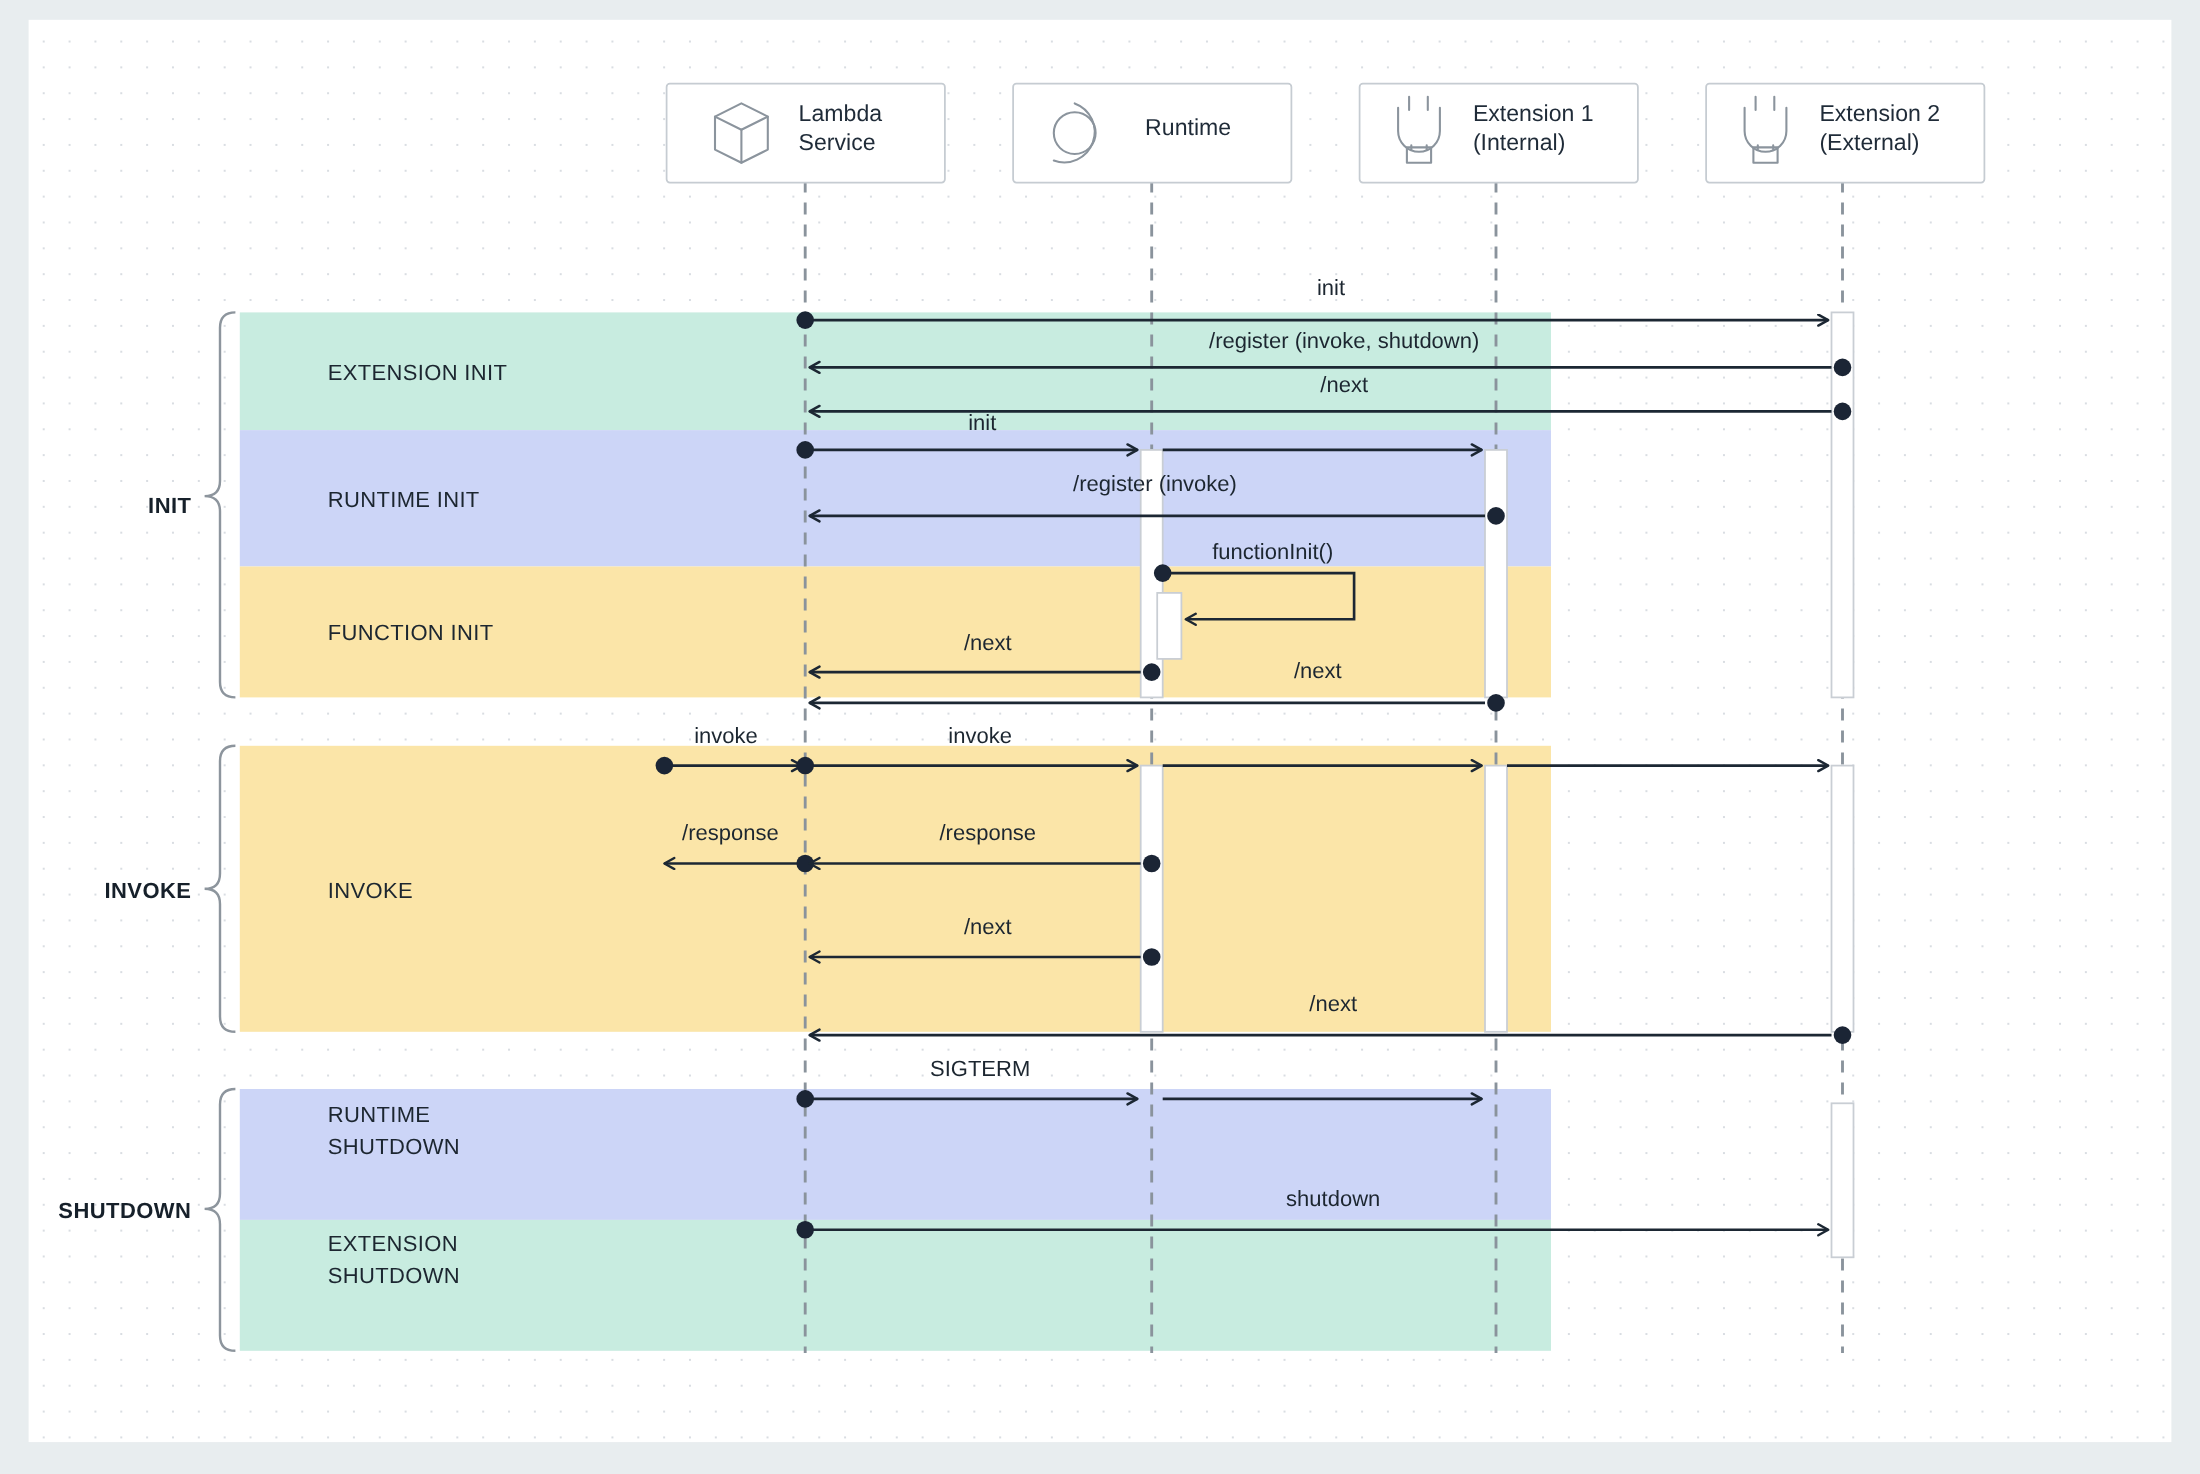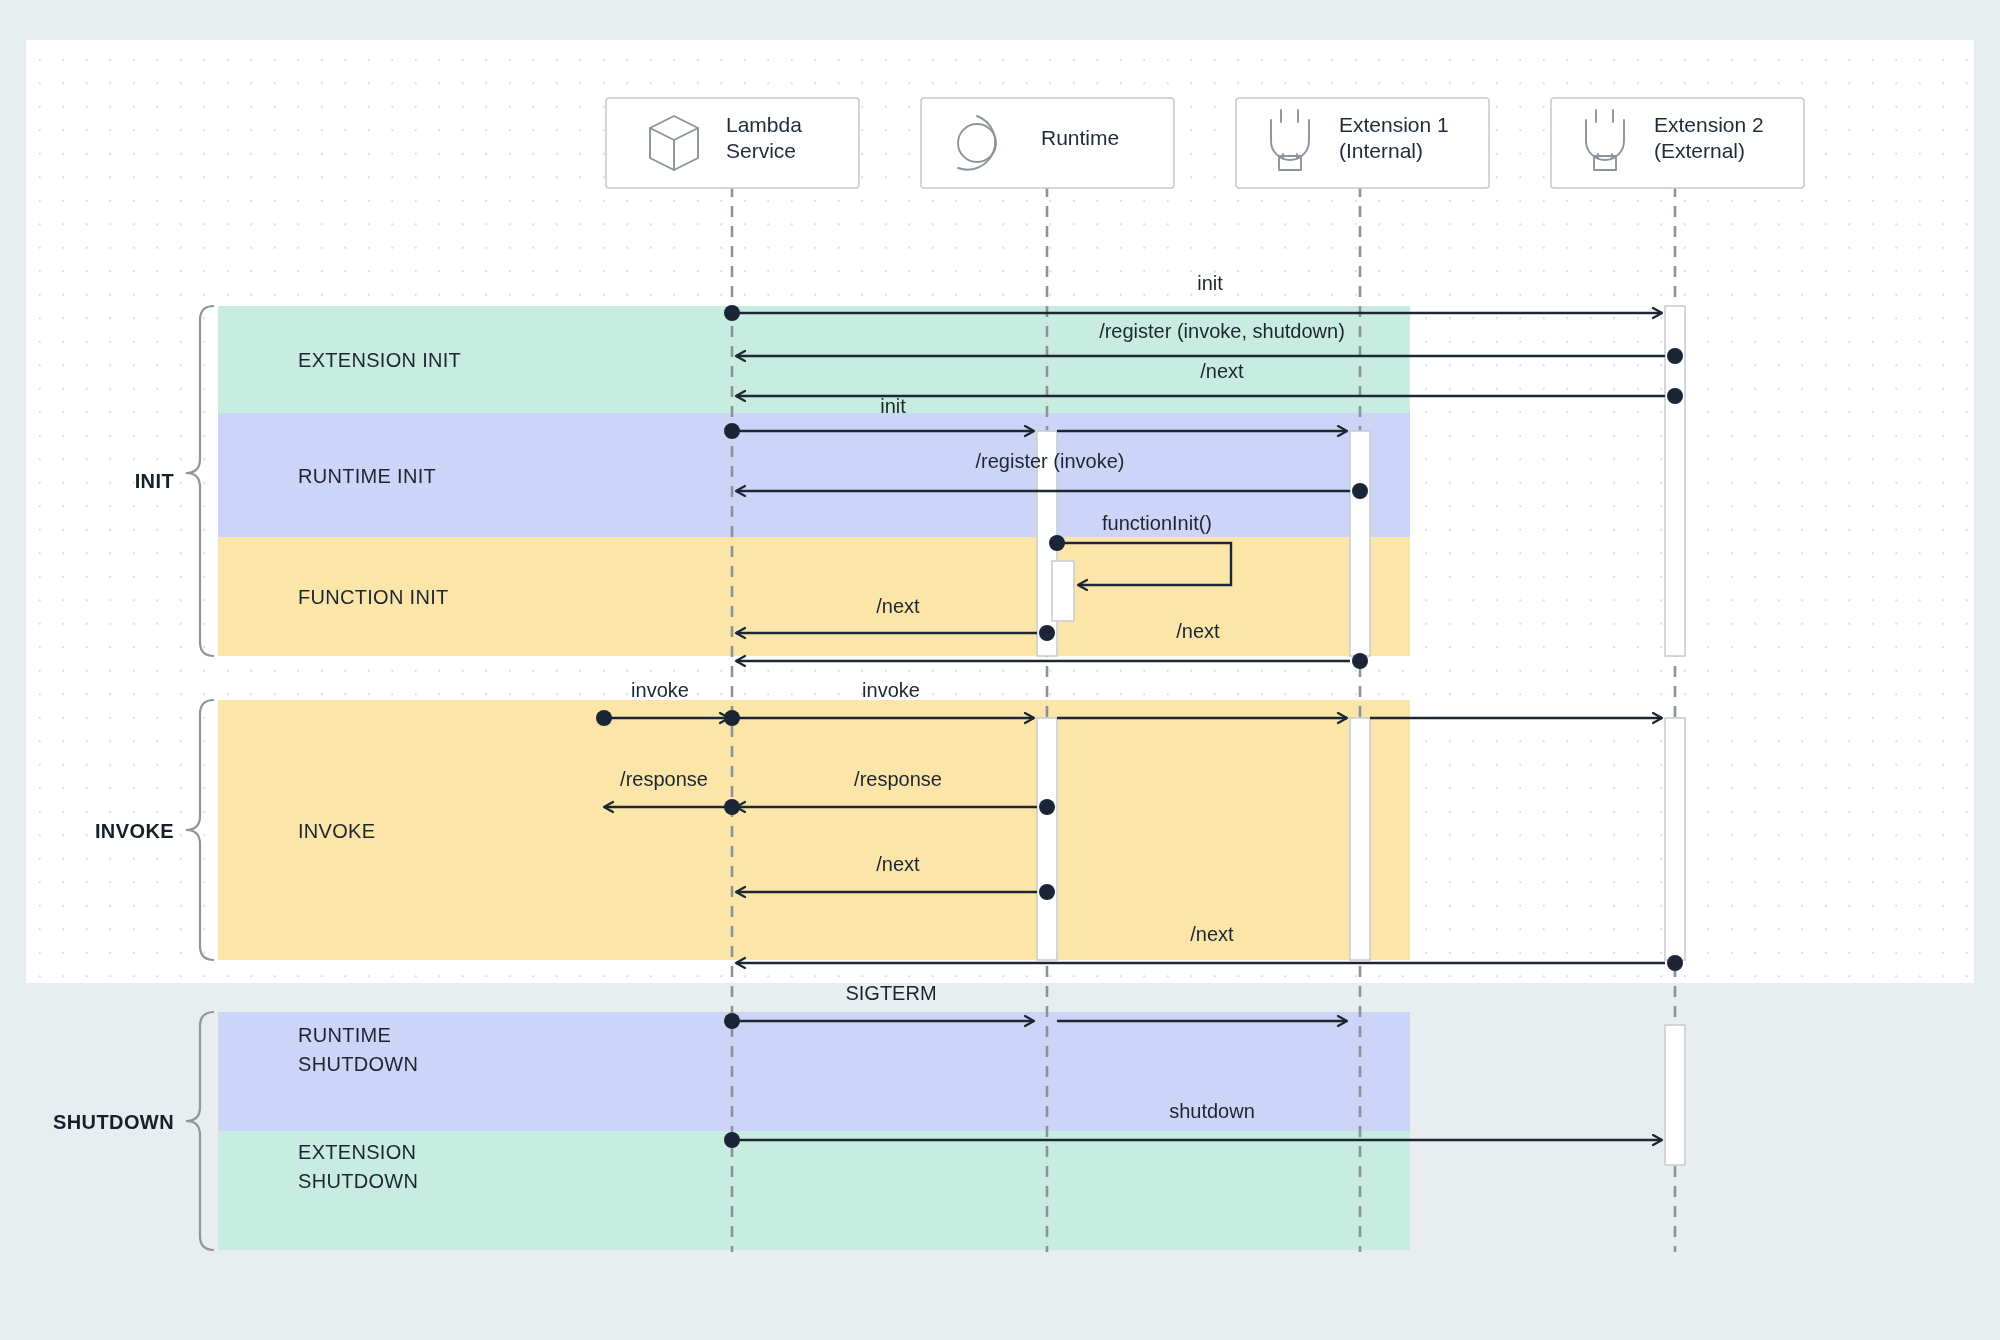--- a/index.html
+++ b/index.html
@@ -1,18 +1,18 @@
 <!DOCTYPE html>
 <html><head>
 <meta charset="utf-8">
 <style>
   html,body{margin:0;padding:0;background:#e8edef;}
   body{font-family:"Liberation Sans", sans-serif;}
   #stage{position:relative;width:2000px;height:1340px;overflow:hidden;background:#e8edef;}
-  #canvas{position:absolute;left:26px;top:40px;width:1948px;height:943px;background:#ffffff;
+  #canvas{position:absolute;left:26px;top:18px;width:1948px;height:1293px;background:#ffffff;
     background-image:radial-gradient(#d9dde2 1.1px, transparent 1.2px);
     background-size:23.5px 23.5px;background-position:2px 8px;}
   svg{position:absolute;left:0;top:0;}
   .lbl{font-family:"Liberation Sans",sans-serif;fill:#222e3c;}
   .actor-title{font-size:21px;fill:#1f2b38;}
   .phase-lbl{font-size:20px;fill:#1c2630;letter-spacing:.3px;}
   .group-lbl{font-size:20px;font-weight:bold;fill:#16202a;letter-spacing:.4px;}
   .msg-lbl{font-size:20px;fill:#1c2630;}
   .actor-box{fill:#ffffff;stroke:#c6ccd2;stroke-width:1.6;}
   .lifeline{stroke:#8a939c;stroke-width:2.6;stroke-dasharray:11 9;}

